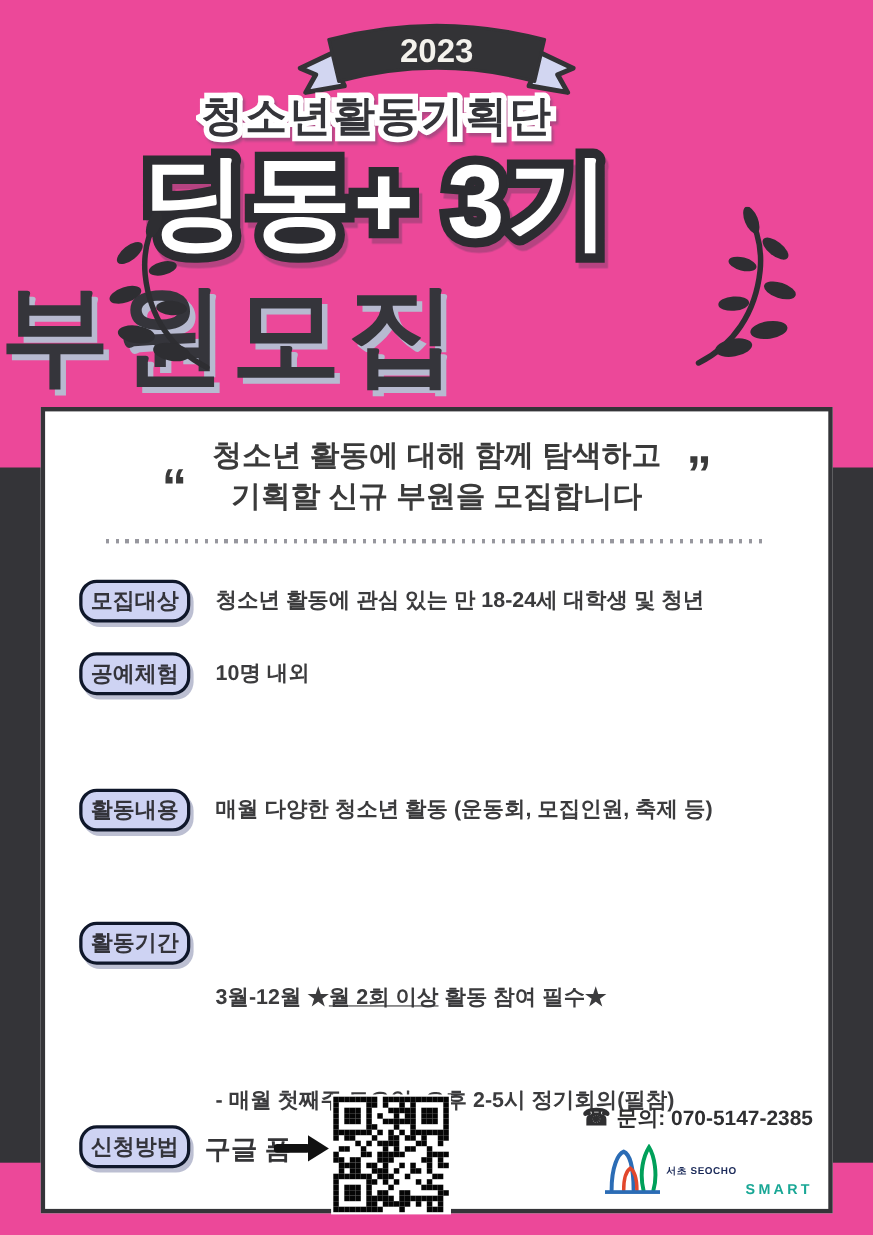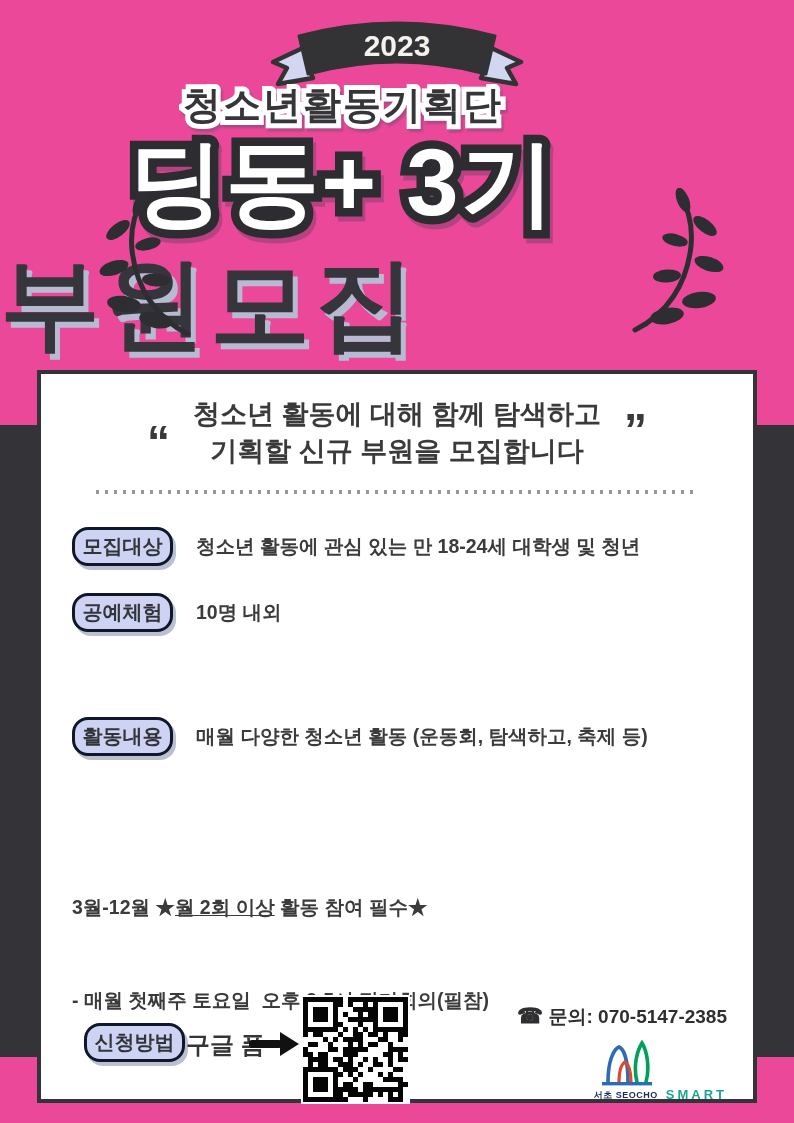--- a/index.html
+++ b/index.html
@@ -55,33 +55,33 @@
 
   .pill { flex:0 0 101px; height:39px; display:flex; align-items:center; justify-content:center;
           background:#ced3f3; border:3px solid #0f172a; border-radius:16px;
           box-shadow:3px 4px 0 #bcbfd2; font-size:20px; font-weight:700; color:#33333a; }
 
   .content { font-size:19.5px; font-weight:600; color:#3b3b3d; line-height:31px; white-space:pre-wrap; }
   .content .emph { font-weight:800; text-decoration:underline; }
 
   
   .apply { position:absolute; left:31px; top:621px; width:420px; height:108px; }
-  .apply .pill { position:absolute; left:0; top:28px; width:101px;margin-left:12px; }
+  .apply .pill { position:absolute; left:0; top:28px; width:101px; }
   .apply .form-label { position:absolute; left:114px; top:34px; font-size:24px; font-weight:700; color:#353537; }
   .apply .arrow { position:absolute; left:176px; top:36px; }
   .qr { position:absolute; left:229px; top:0; background:#ffffff; padding:2px;
         display:grid; grid-template-columns:repeat(21,5px); grid-template-rows:repeat(21,5px); }
   .qr div { width:5px; height:5px; }
   .qr .d { background:#050505; }
 
-  .bottom-right { position:absolute; right:26px; top:630px; width:300px; text-align:right; }
+  .bottom-right { position:absolute; right:14px; top:630px; width:300px; text-align:right; }
   .contact { font-size:19px; font-weight:700; color:#2f2f31; }
   .contact .phone-ic { font-size:21px; }
   .logo-row { margin-top:10px; display:flex; justify-content:flex-end; align-items:flex-end; gap:8px; }
-  .logo-mark { display:flex; flex-direction:column; align-items:flex-end; }
+  .logo-mark { display:flex; flex-direction:row; align-items:center; }
   .logo-caption { font-size:9px; font-weight:700; color:#1c2b5a; letter-spacing:.5px; margin-top:1px; }
   .logo-text { display:flex; flex-direction:column; align-items:flex-end; }
   .logo-smart { font-size:13px; font-weight:700; letter-spacing:3px; color:#19a795; }
   .logo-name { font-size:31px; font-weight:800; color:#191927; letter-spacing:1px; line-height:32px; }
 </style>
 </head>
 <body>
 
 <div class="page">
   <div class="dark-band"></div>
@@ -149,25 +149,26 @@
       </div>
 
       <div class="row">
         <div class="pill">공예체험</div>
         <div class="content">10명 내외</div>
       </div>
 
       <div class="row two-line">
         <div class="pill">활동내용</div>
         <div class="content">
-          <div>매월 다양한 청소년 활동 (운동회, 탐색하고, 축제 등)</div>
+          <div>매월 다양한 청소년 활동 (운동회, 모집인원, 축제 등)</div>
         </div>
       </div>
 
       <div class="row top-align">
+        <div class="pill">활동기간</div>
         <div class="content">
           <div><span>3월-12월 ★</span><span class="emph">월 2회 이상</span><span> 활동 참여 필수★</span></div>
           <div>- 매월 첫째주 토요일  오후 2-5시 정기회의(필참)</div>
           
         </div>
       </div>
 
     </div>
 
     <div class="apply">

